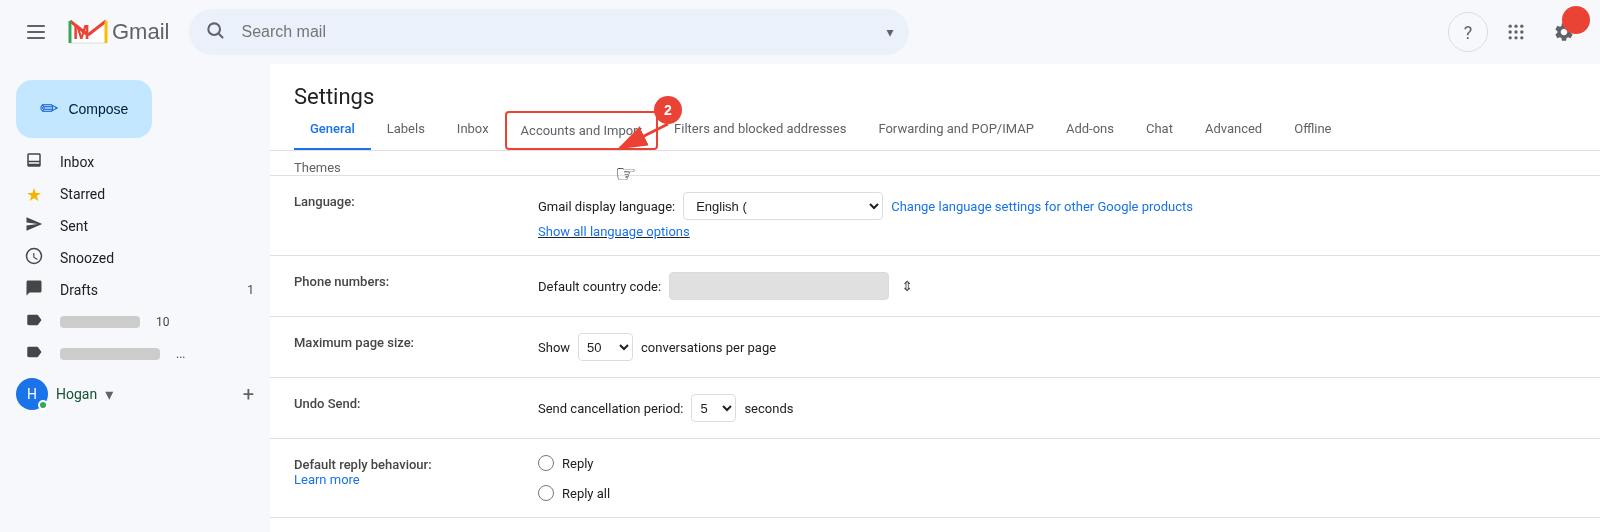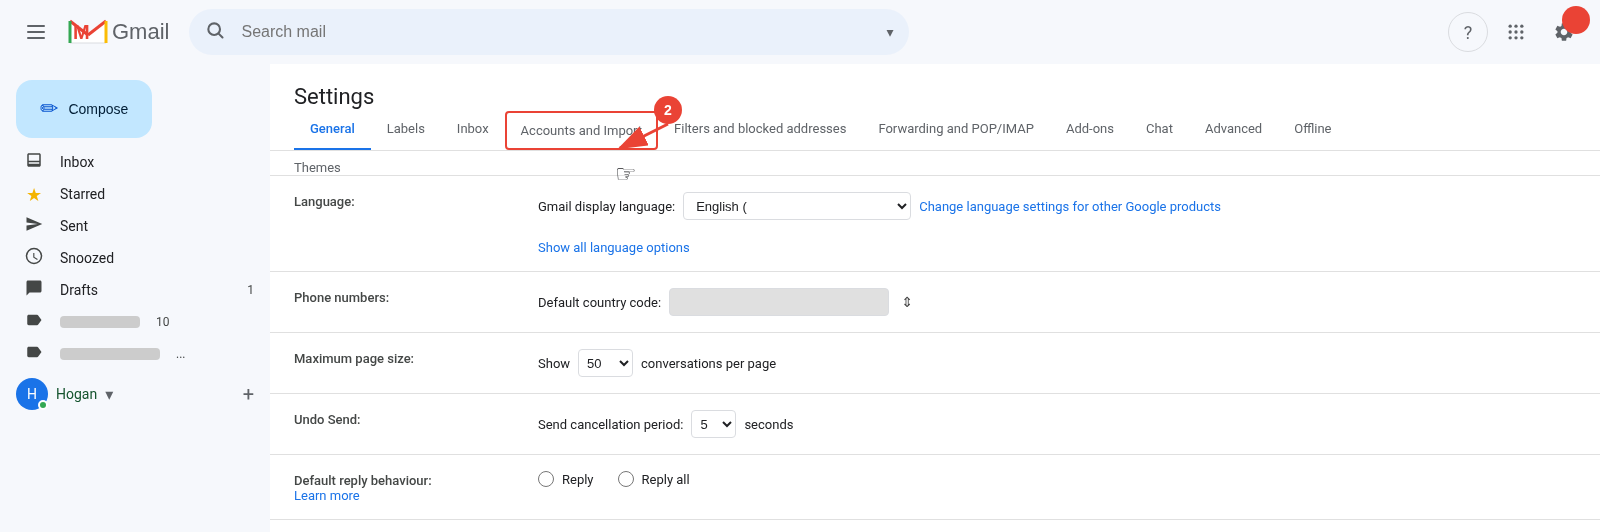--- a/index.html
+++ b/index.html
@@ -57,21 +57,21 @@
     .settings-table { padding: 0; }
     .settings-row { display: flex; align-items: flex-start; padding: 16px 24px; border-bottom: 1px solid #e0e0e0; gap: 24px; }
     .settings-label { width: 220px; font-size: 13px; color: #444746; font-weight: 500; flex-shrink: 0; padding-top: 2px; }
     .settings-value { flex: 1; font-size: 13px; color: #202124; }
     .settings-row-content { display: flex; align-items: center; gap: 8px; flex-wrap: wrap; }
     .select-box { height: 28px; border: 1px solid #dadce0; border-radius: 4px; font-size: 13px; background: white; padding: 0 8px; color: #202124; cursor: pointer; }
     .select-blur { display: inline-block; width: 220px; height: 28px; background: #e0e0e0; border-radius: 4px; border: 1px solid #dadce0; vertical-align: middle; }
     .link-blue { color: #1a73e8; cursor: pointer; text-decoration: none; font-size: 13px; }
     .select-small { height: 28px; border: 1px solid #dadce0; border-radius: 4px; font-size: 13px; background: white; padding: 0 4px; color: #202124; width: 55px; }
     .select-small-xs { height: 28px; border: 1px solid #dadce0; border-radius: 4px; font-size: 13px; background: white; padding: 0 4px; color: #202124; width: 45px; }
-    .radio-group { display: flex; gap: 24px; }
+    .radio-group { display: flex; flex-direction: column; gap: 14px; }
     .radio-item { display: flex; align-items: center; gap: 8px; }
     .radio-input { width: 16px; height: 16px; cursor: pointer; }
     .red-circle { width: 28px; height: 28px; background: #ea4335; color: white; border-radius: 50%; display: flex; align-items: center; justify-content: center; font-size: 14px; font-weight: bold; }
 
     
     .content::-webkit-scrollbar { width: 8px; }
     .content::-webkit-scrollbar-track { background: transparent; }
     .content::-webkit-scrollbar-thumb { background: #bdc1c6; border-radius: 4px; }
 
     
@@ -262,26 +262,26 @@
         <span class="themes-tab">Themes</span>
       </div>
 
       <div class="settings-table">
 
         <div class="settings-row">
           <div class="settings-label">Language:</div>
           <div class="settings-value">
             <div class="settings-row-content">
               <span>Gmail display language:</span>
-              <select class="select-box" style="width:228px;">
+              <select class="select-box" style="width:200px;">
                 <option>English (</option>
               </select>
               <a class="link-blue">Change language settings for other Google products</a>
             </div>
-            <div style="margin-top:20px;">
+            <div style="margin-top:4px;text-decoration:underline;">
               <a class="link-blue">Show all language options</a>
             </div>
           </div>
         </div>
 
         <div class="settings-row">
           <div class="settings-label">Phone numbers:</div>
           <div class="settings-value">
             <div class="settings-row-content">
               <span>Default country code:</span>

